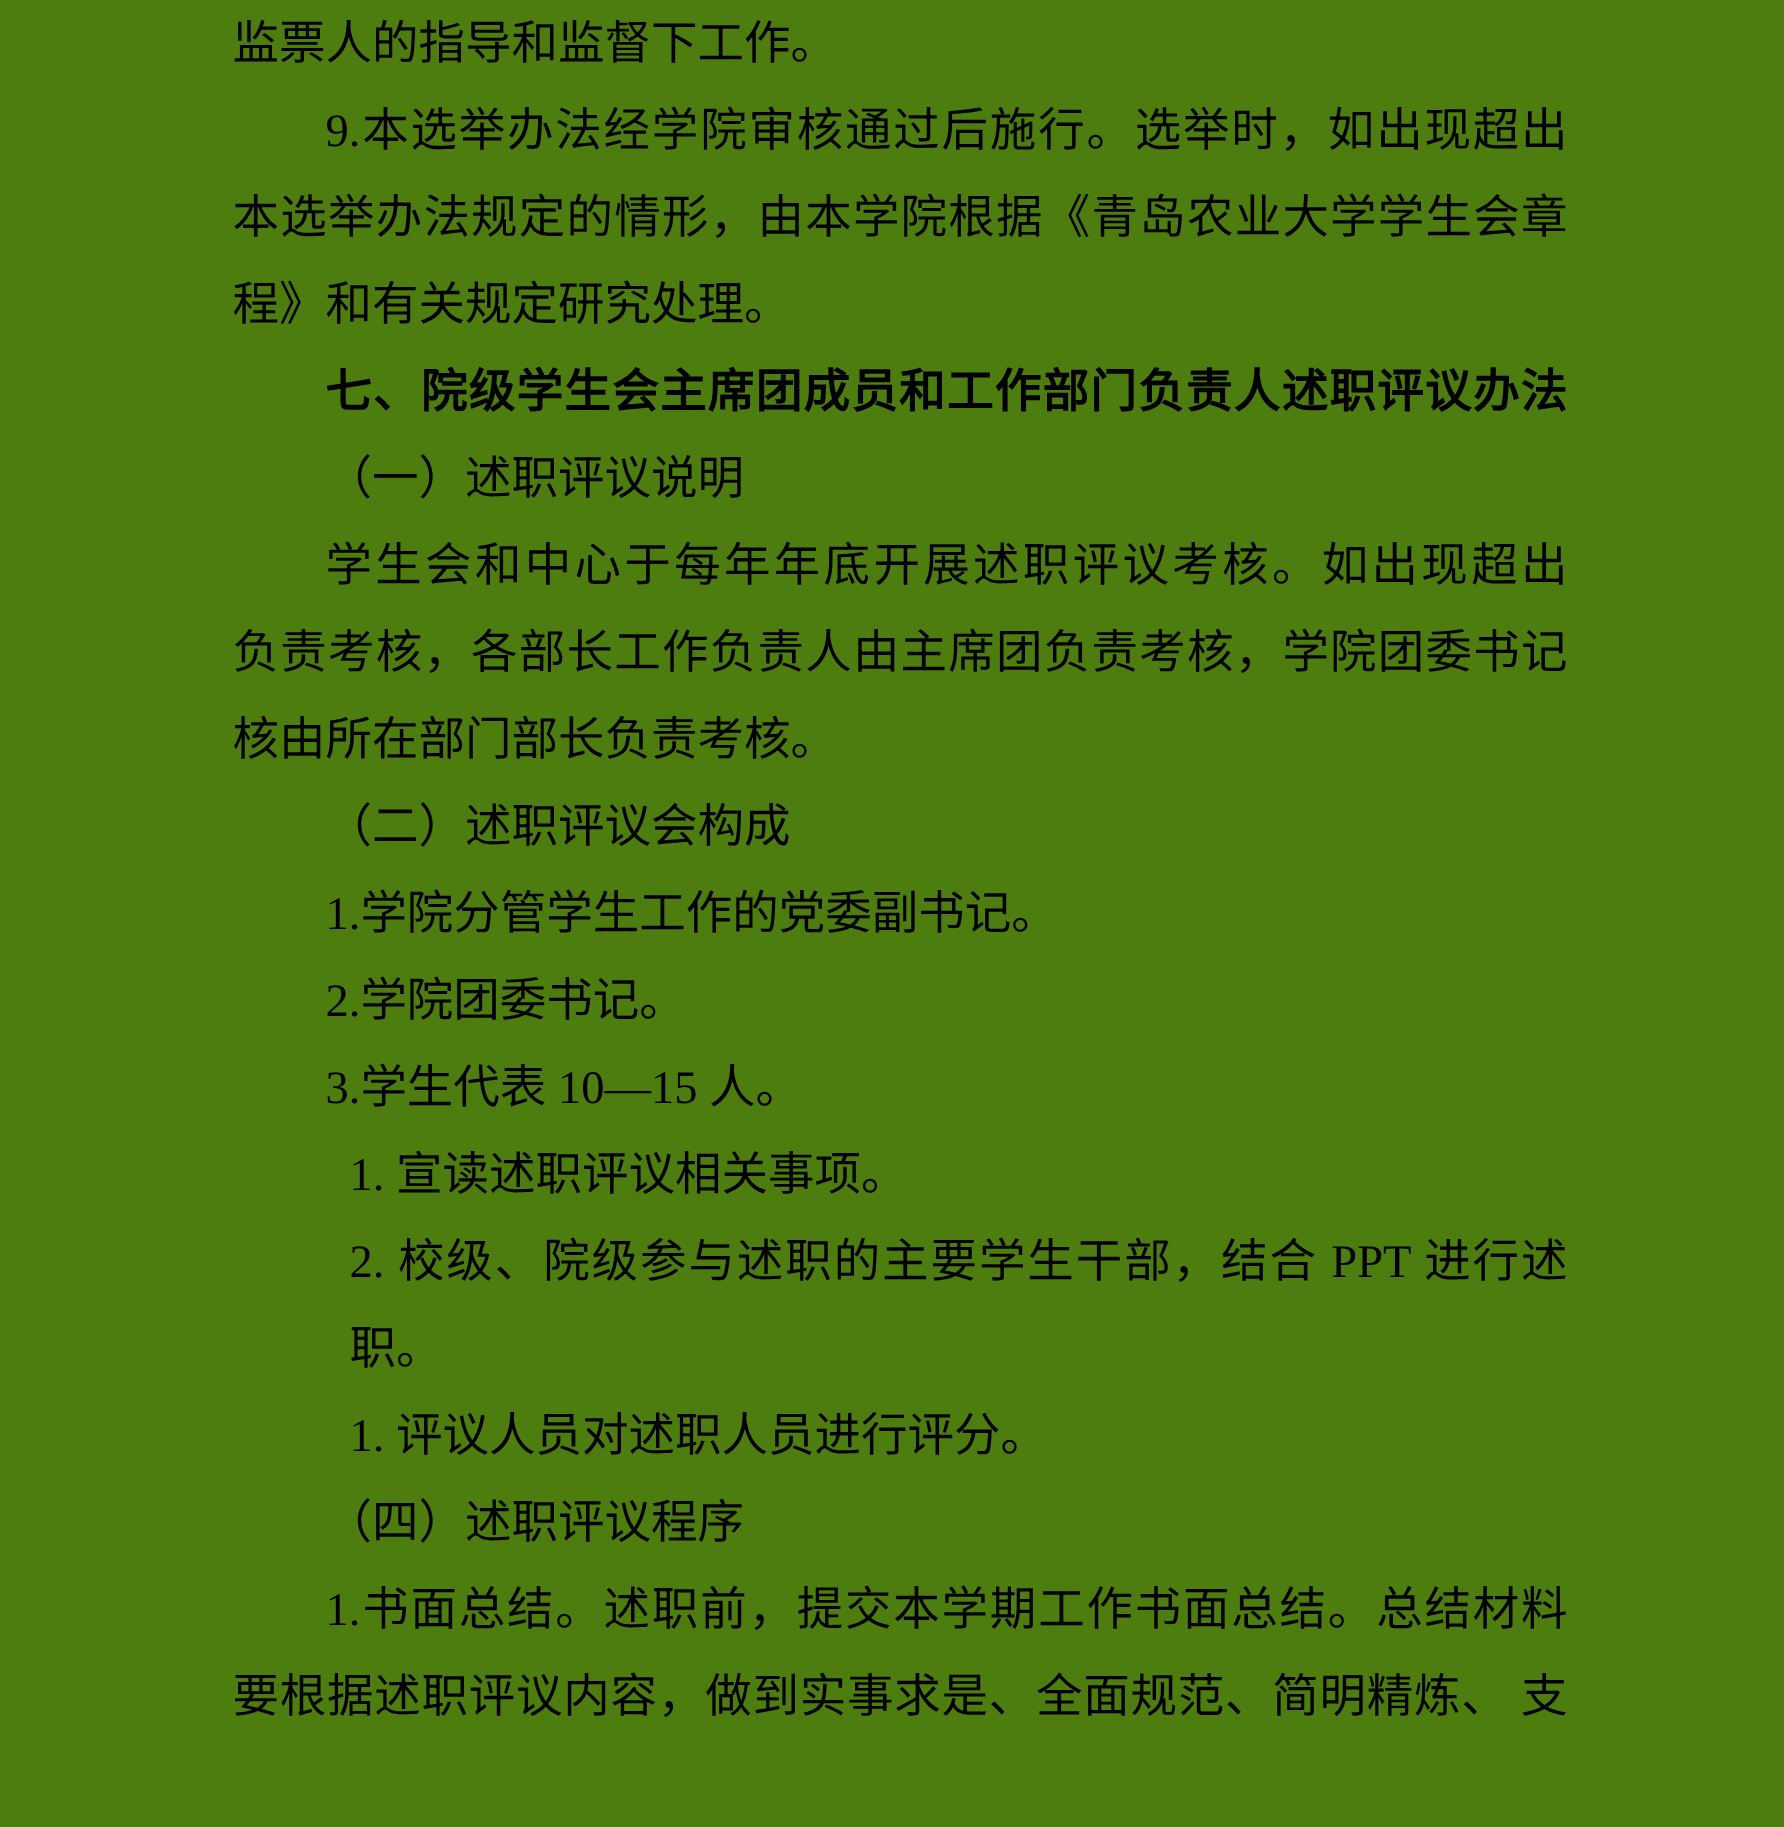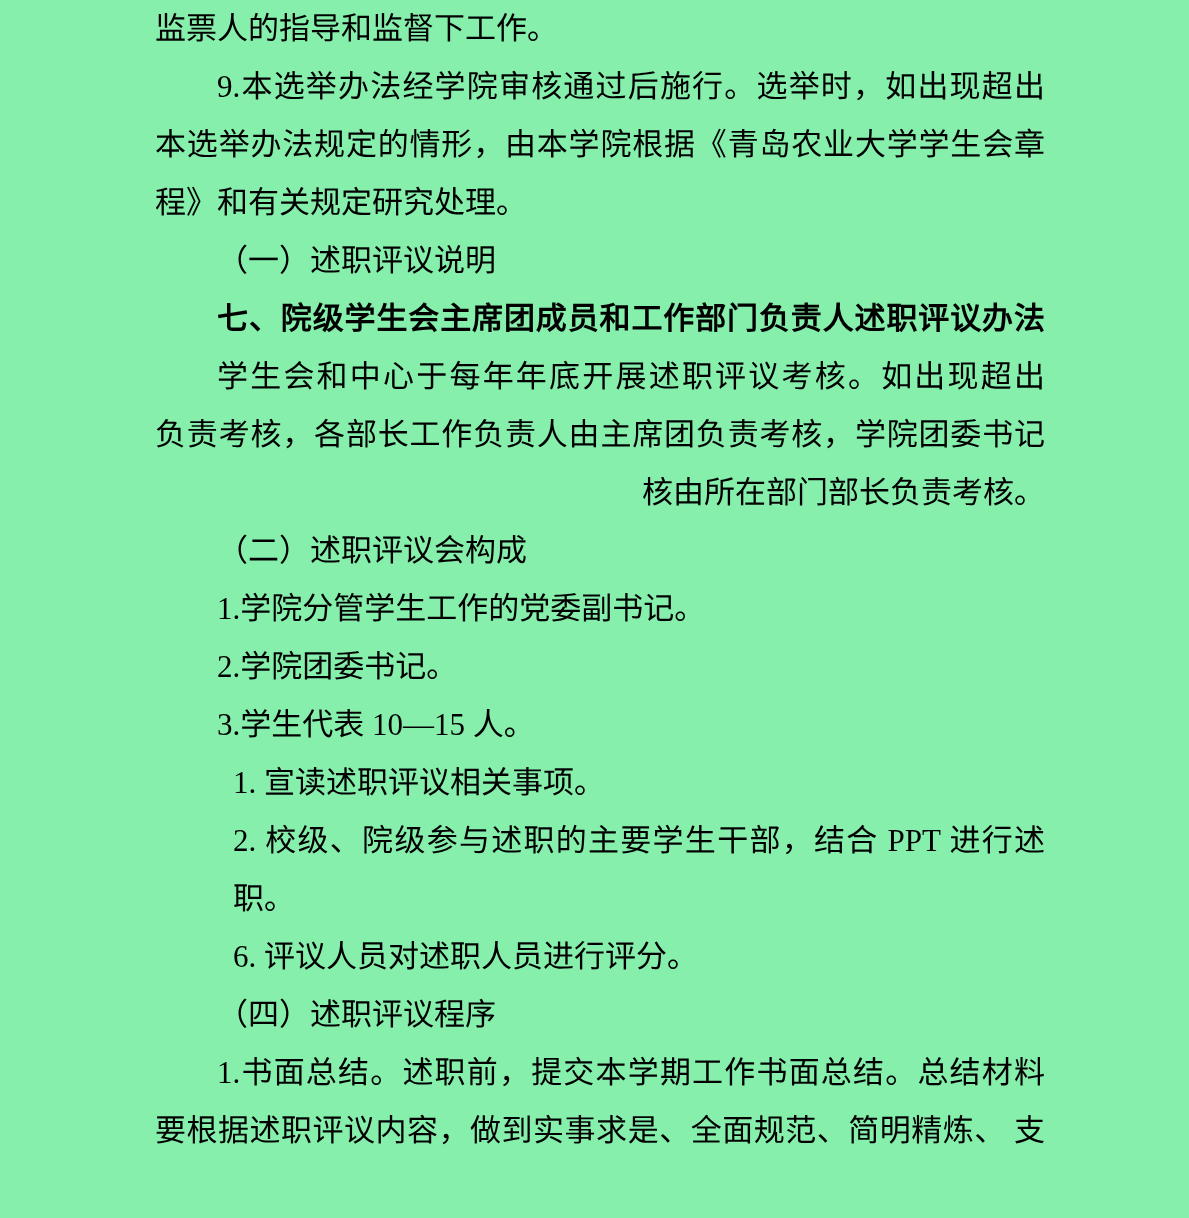--- a/index.html
+++ b/index.html
@@ -40,36 +40,36 @@
     text-justify: inter-character;
   }
   .line.heading {
     font-family: "Liberation Sans", "DejaVu Sans", sans-serif;
     font-weight: 700;
   }
 </style>
 </head>
 <body>
 
-<div class="page" style="background: #86efac; text-decoration: underline;">
+<div class="page" style="background: #4d7c0f; text-decoration: underline;">
   <div class="content">
       <div class="line" style="padding-left: 0px; color: rgb(0, 0, 0);">监票人的指导和监督下工作。</div>
       <div class="line justify" style="padding-left: 62px; color: rgb(0, 0, 0);">9.本选举办法经学院审核通过后施行。选举时，如出现超出</div>
       <div class="line justify" style="padding-left: 0px; color: rgb(0, 0, 0);">本选举办法规定的情形，由本学院根据《青岛农业大学学生会章</div>
       <div class="line" style="padding-left: 0px; color: rgb(0, 0, 0);">程》和有关规定研究处理。</div>
+      <div class="line justify heading" style="padding-left: 62px; color: rgb(0, 0, 0);">七、院级学生会主席团成员和工作部门负责人述职评议办法</div>
       <div class="line" style="padding-left: 62px; color: rgb(0, 0, 0);">（一）述职评议说明</div>
-      <div class="line justify heading" style="padding-left: 62px; color: rgb(0, 0, 0);">七、院级学生会主席团成员和工作部门负责人述职评议办法</div>
       <div class="line justify" style="padding-left: 62px; color: rgb(0, 0, 0);">学生会和中心于每年年底开展述职评议考核。如出现超出</div>
       <div class="line justify" style="padding-left: 0px; color: rgb(0, 0, 0);">负责考核，各部长工作负责人由主席团负责考核，学院团委书记</div>
-      <div class="line" style="padding-left: 0px; color: rgb(0, 0, 0); text-align: right;">核由所在部门部长负责考核。</div>
+      <div class="line" style="padding-left: 0px; color: rgb(0, 0, 0);">核由所在部门部长负责考核。</div>
       <div class="line" style="padding-left: 62px; color: rgb(0, 0, 0);">（二）述职评议会构成</div>
       <div class="line" style="padding-left: 62px; color: rgb(0, 0, 0);">1.学院分管学生工作的党委副书记。</div>
       <div class="line" style="padding-left: 62px; color: rgb(0, 0, 0);">2.学院团委书记。</div>
       <div class="line" style="padding-left: 62px; color: rgb(0, 0, 0);">3.学生代表 10—15 人。</div>
       <div class="line" style="padding-left: 78px; color: rgb(0, 0, 0);">1. 宣读述职评议相关事项。</div>
       <div class="line justify" style="padding-left: 78px; color: rgb(0, 0, 0);">2. 校级、院级参与述职的主要学生干部，结合 PPT 进行述</div>
       <div class="line" style="padding-left: 78px; color: rgb(0, 0, 0);">职。</div>
-      <div class="line" style="padding-left: 78px; color: rgb(0, 0, 0);">6. 评议人员对述职人员进行评分。</div>
+      <div class="line" style="padding-left: 78px; color: rgb(0, 0, 0);">1. 评议人员对述职人员进行评分。</div>
       <div class="line" style="padding-left: 62px; color: rgb(0, 0, 0);">（四）述职评议程序</div>
       <div class="line justify" style="padding-left: 62px; color: rgb(0, 0, 0);">1.书面总结。述职前，提交本学期工作书面总结。总结材料</div>
       <div class="line justify" style="padding-left: 0px; color: rgb(0, 0, 0);">要根据述职评议内容，做到实事求是、全面规范、简明精炼、 支</div>
     </div>
 </div>
 
 </body></html>

